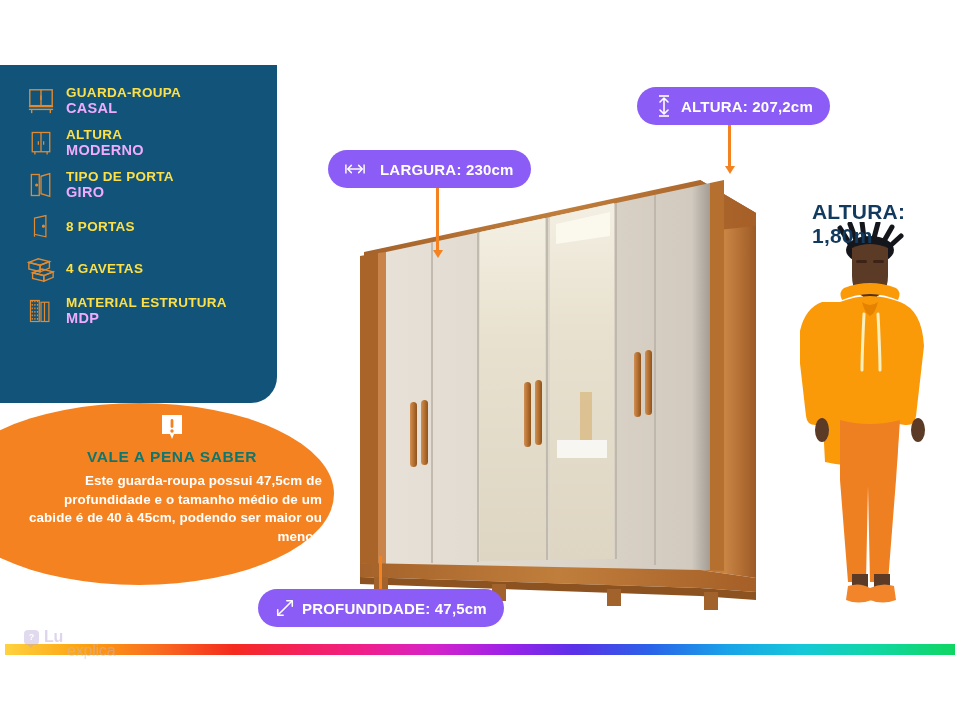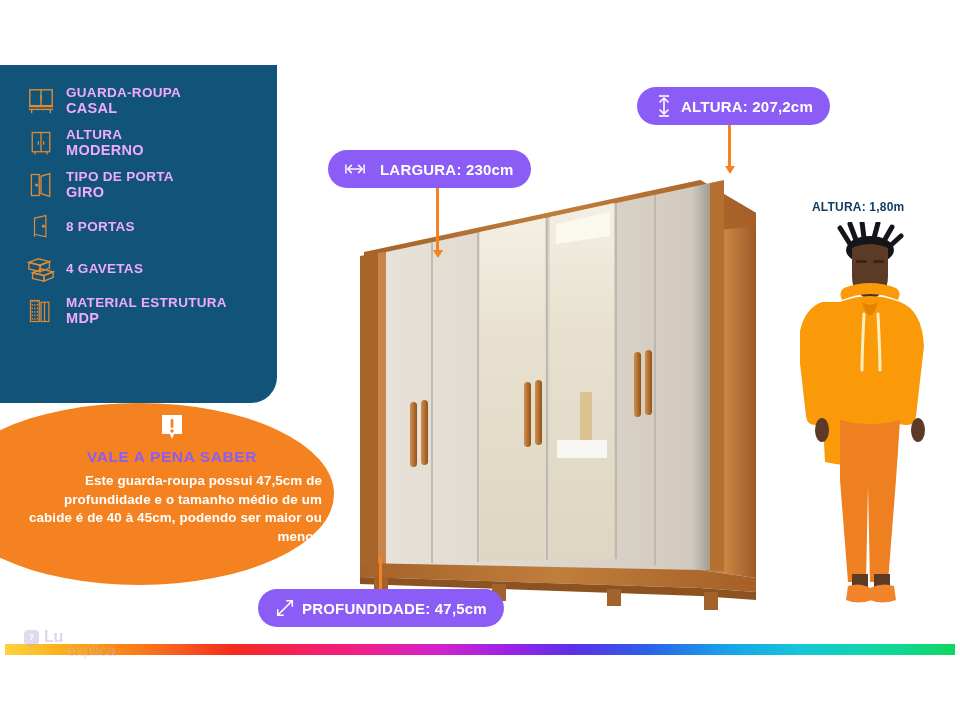--- a/index.html
+++ b/index.html
@@ -6,31 +6,31 @@
   body{width:960px;height:720px;position:relative;overflow:hidden;
        font-family:"Liberation Sans","DejaVu Sans",sans-serif;}
 
   
   #spec-panel{position:absolute;left:0;top:65px;width:277px;height:338px;
     background:#115379;border-bottom-right-radius:26px;z-index:6;}
   #spec-list{position:absolute;left:22px;top:18px;width:250px;}
   .spec-row{display:flex;align-items:center;margin-bottom:6px;min-height:34px;}
   .spec-ico{width:38px;height:36px;flex:0 0 38px;display:flex;align-items:center;justify-content:center;}
   .spec-txt{margin-left:6px;line-height:1.12;}
-  .spec-label{color:#f0abfc;font-size:13.5px;font-weight:bold;letter-spacing:.3px;
+  .spec-label{color:#fde047;font-size:13.5px;font-weight:bold;letter-spacing:.3px;
     display:block;white-space:nowrap;}
   .spec-value{color:#f0abfc;font-size:14.5px;font-weight:bold;letter-spacing:.3px;
     display:block;white-space:nowrap;}
 
   
   #know-blob{position:absolute;left:-56px;top:403px;width:390px;height:182px;
     background:#f58220;border-radius:50%/50%;z-index:4;}
   #know-block{position:absolute;left:22px;top:412px;width:300px;z-index:7;}
   #know-icon{width:30px;height:30px;margin:0 auto 6px auto;display:block;}
-  #know-title{color:#8b5cf6;font-size:15.5px;font-weight:bold;letter-spacing:.6px;
+  #know-title{color:#0f766e;font-size:15.5px;font-weight:bold;letter-spacing:.6px;
     text-align:center;margin-bottom:6px;}
   #know-body{color:#fff;font-size:13.4px;line-height:1.38;font-weight:bold;
     letter-spacing:.1px;text-align:right;padding-left:2px;}
 
   
   #lu-logo{position:absolute;left:24px;top:614px;display:flex;align-items:center;
     opacity:.42;z-index:8;}
   #lu-bubble{width:15px;height:15px;border-radius:4px;background:#b9a5d6;
     position:relative;margin-right:5px;display:flex;align-items:center;justify-content:center;}
   #lu-bubble:after{content:"";position:absolute;bottom:-3px;left:3px;
@@ -59,21 +59,21 @@
   .leader{position:absolute;background:#f58220;width:3px;z-index:3;}
   .leader:after{content:"";position:absolute;bottom:-6px;left:-3.5px;
     border-left:5px solid transparent;border-right:5px solid transparent;
     border-top:8px solid #f58220;}
   #leader-largura{left:436px;top:186px;height:66px;}
   #leader-altura{left:728px;top:123px;height:45px;}
   #leader-prof{left:379px;top:556px;height:38px;}
 
   
   #person-label{position:absolute;left:812px;top:200px;color:#123a5e;
-    font-size:12px;font-weight:bold;letter-spacing:.2px;z-index:6;}
+    font-size:21px;font-weight:bold;letter-spacing:.2px;z-index:6;}
   #person{position:absolute;left:800px;top:222px;width:140px;height:395px;z-index:6;}
 
   
   #wardrobe{position:absolute;left:352px;top:140px;width:420px;height:475px;z-index:2;}
 </style>
 </head>
 <body>
 
 <div id="wardrobe">
 <svg viewBox="0 0 420 475" width="420" height="475">

